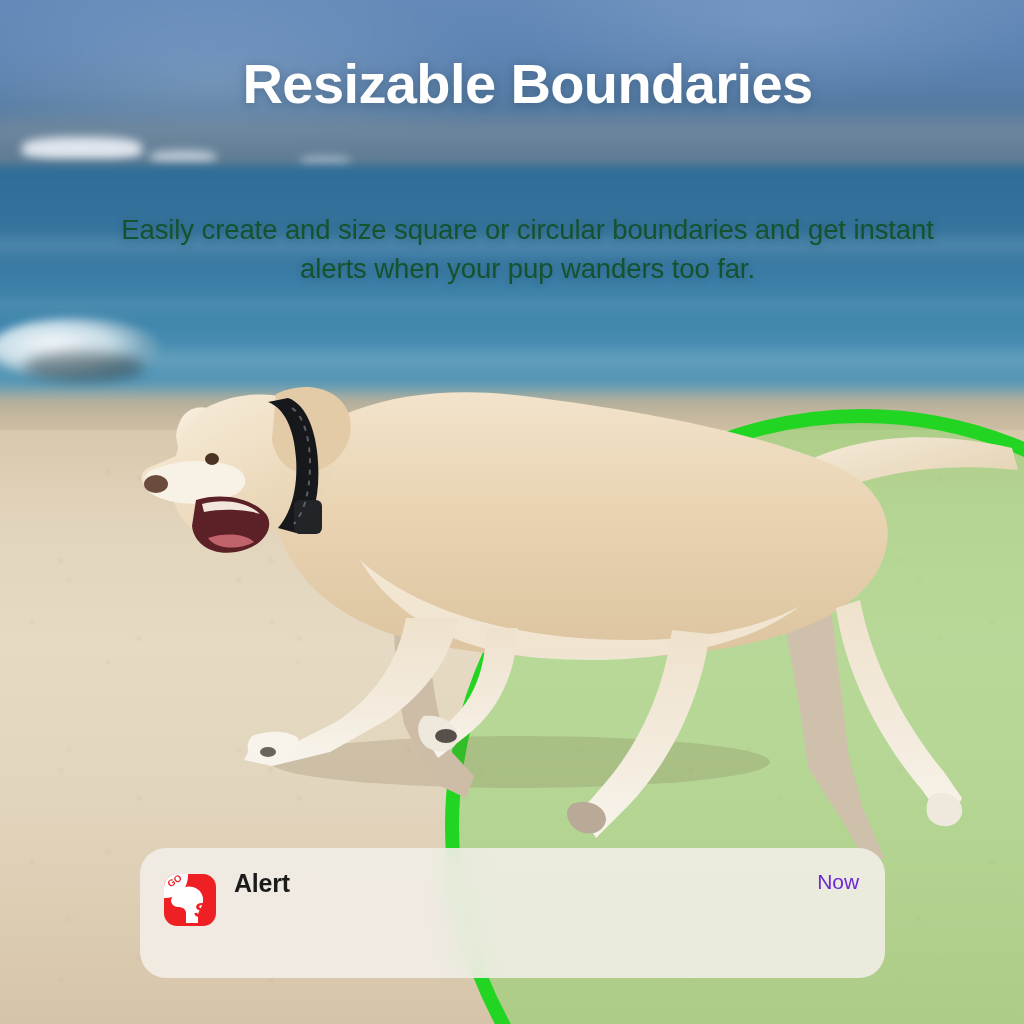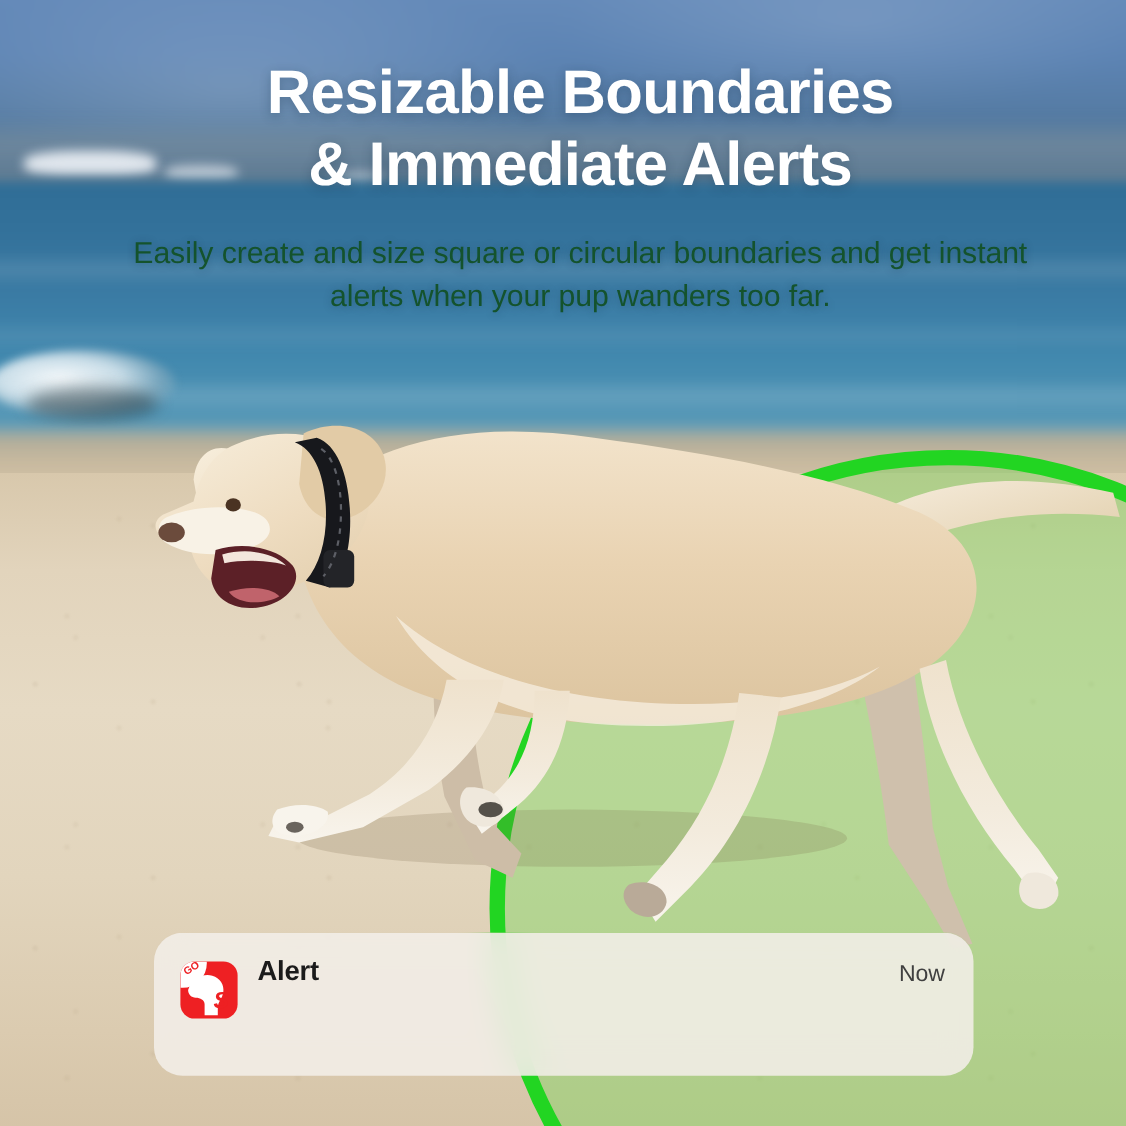--- a/index.html
+++ b/index.html
@@ -210,35 +210,35 @@
     font-size: 21px;
     font-weight: 800;
     color: #EE2023;
     line-height: 1;
     font-style: italic;
   }
 
   .notif-body { flex: 1 1 auto; min-width: 0; }
   .notif-row1 {
     display: flex;
-    align-items: flex-end;
+    align-items: flex-start;
     justify-content: space-between;
     gap: 12px;
   }
   .notif-title {
     font-size: 25px;
     font-weight: 700;
     color: #1b1b1b;
     letter-spacing: -.2px;
     line-height: 1.1;
   }
   .notif-time {
     font-size: 21px;
     font-weight: 400;
-    color: #404040;
+    color: #6d28d9;
     white-space: nowrap;
     letter-spacing: -.1px;
   }
   .notif-msg {
     margin-top: 11px;
     font-size: 25.5px;
     font-weight: 400;
     color: #17171a;
     letter-spacing: -.35px;
     line-height: 1.2;
@@ -357,21 +357,20 @@
 
     <path d="M672 630 C 664 690, 640 742, 606 782 L 580 812 L 596 838 L 628 806 C 672 760, 700 700, 710 634 Z" fill="url(#legG)"></path>
     <path d="M572 804 C 588 798, 606 806, 606 820 C 604 834, 586 838, 574 828 C 566 820, 564 810, 572 804 Z" fill="#b9aa98"></path>
 
     <path d="M860 600 C 872 664, 906 726, 944 772 L 962 798 L 948 826 L 922 790 C 880 740, 846 676, 836 608 Z" fill="url(#legG)"></path>
     <path d="M934 794 C 950 790, 964 800, 962 814 C 958 828, 940 830, 930 820 C 924 812, 926 798, 934 794 Z" fill="#efe8dc"></path>
   </svg>
 
   <div class="headline">
     <span class="l1">Resizable Boundaries</span>
-    <span class="l2">&amp; Immediate Alerts</span>
   </div>
 
   <div class="subhead">
     <span class="s1">Easily create and size square or circular boundaries and get instant</span>
     <span class="s2">alerts when your pup wanders too far.</span>
   </div>
 
   <div class="notif">
 
     <div class="app-icon">

